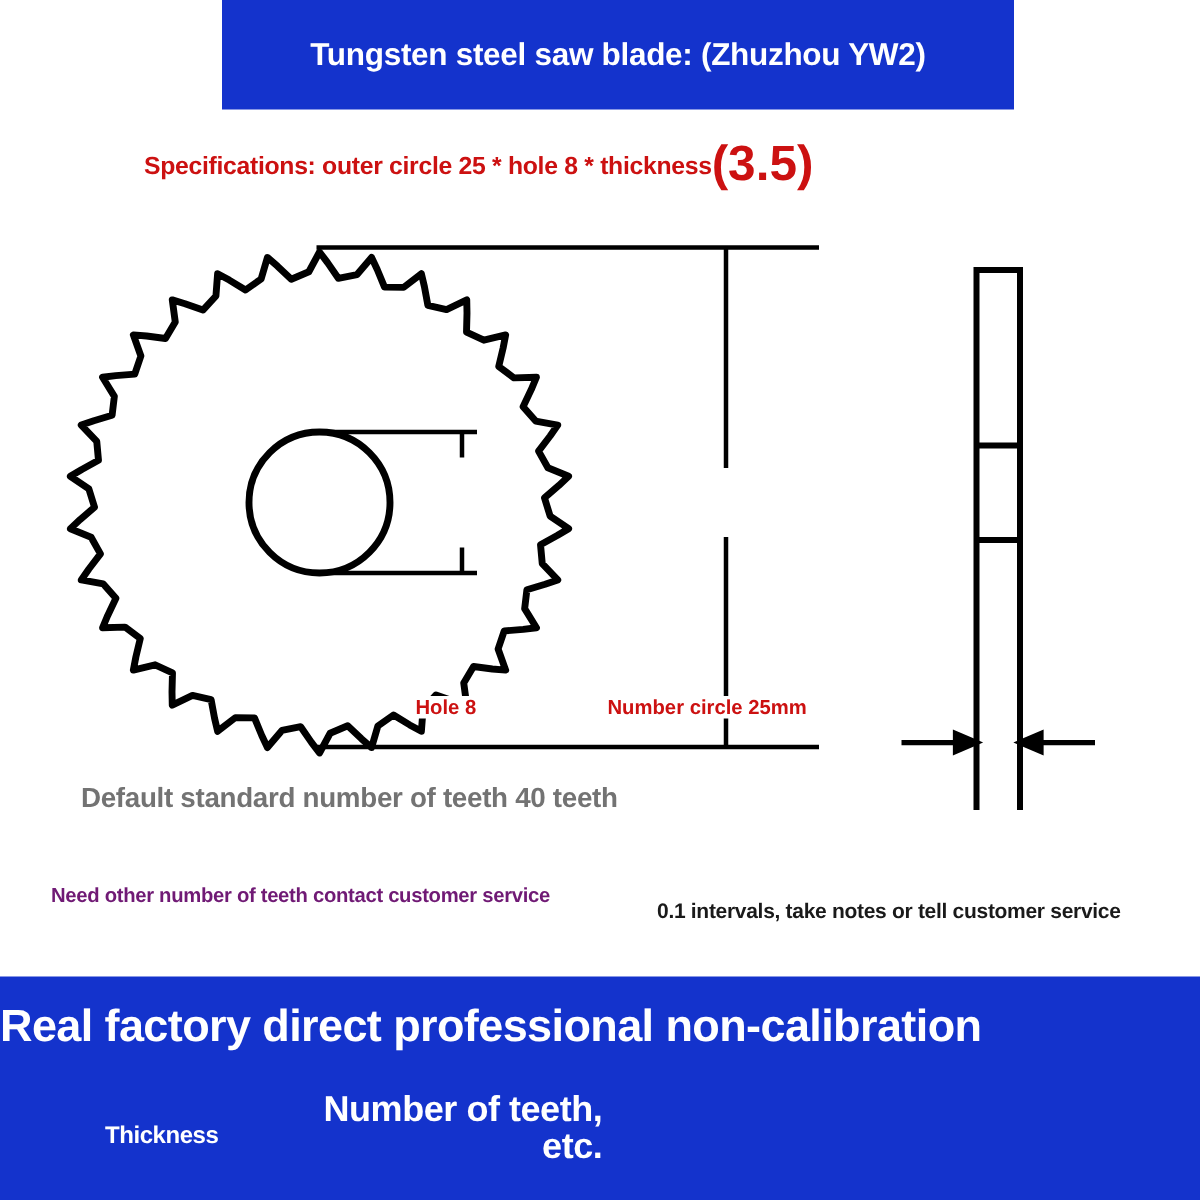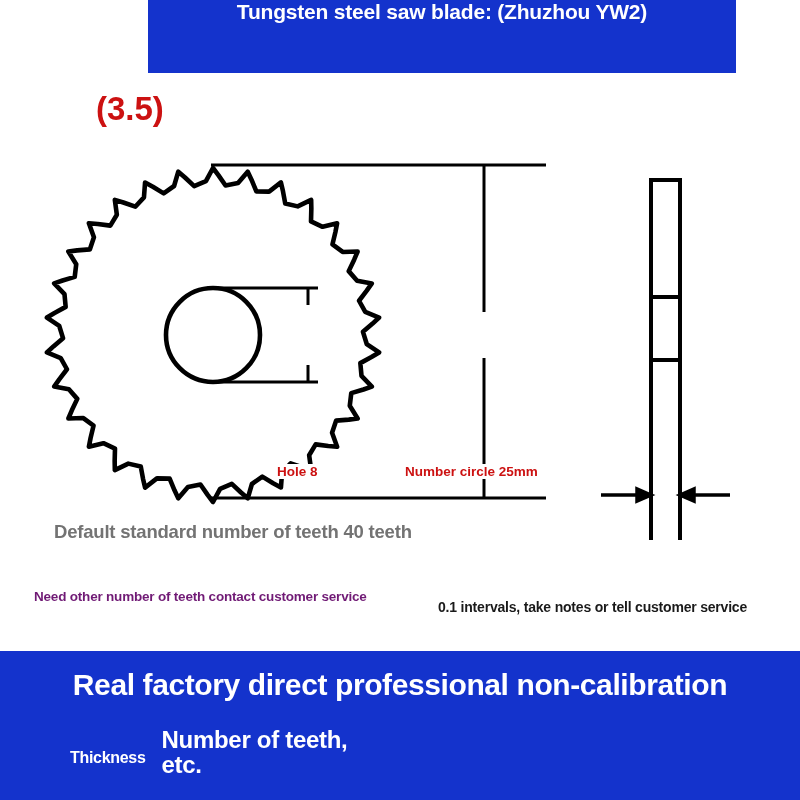--- a/index.html
+++ b/index.html
@@ -14,25 +14,25 @@
     overflow: hidden;
     font-family: "Liberation Sans", sans-serif;
     -webkit-font-smoothing: antialiased;
   }
 
   
   #top-banner {
     position: absolute;
     left: 148px;
     top: 0px;
-    width: 588px;
+    width: 528px;
     height: 73px;
     background: #1433cc;
     display: flex;
-    align-items: flex-start;
+    align-items: center;
     justify-content: center;
   }
   #top-banner-title {
     color: #ffffff;
     font-size: 21px;
     font-weight: bold;
     letter-spacing: -0.2px;
     white-space: nowrap;
   }
 
@@ -124,21 +124,20 @@
     top: 651px;
     width: 800px;
     height: 149px;
     background: #1433cc;
   }
   #bottom-headline {
     position: absolute;
     left: 0;
     top: 17px;
     width: 800px;
-    text-align: center;
     color: #ffffff;
     font-size: 30px;
     font-weight: bold;
     letter-spacing: -0.4px;
     white-space: nowrap;
   }
   #bottom-tagline {
     position: absolute;
     left: 56px;
     top: 76px;
@@ -162,34 +161,36 @@
     letter-spacing: -0.3px;
     margin-left: 14px;
     position: relative;
     top: 22px;
   }
   #tag-teeth {
     color: #ffffff;
     font-size: 24px;
     font-weight: bold;
     letter-spacing: -0.3px;
-    margin-left: 16px;
+    margin-left: 26px;
     line-height: 1.05;
     white-space: normal;
     max-width: 230px;
+    text-align: right;
   }
 </style>
 </head>
 <body>
 
 <div id="top-banner">
   <span id="top-banner-title">Tungsten steel saw blade: (Zhuzhou YW2)</span>
 </div>
 
 <div id="spec-line">
+  <span id="spec-text">Specifications: outer circle 25 * hole 8 * thickness</span>
   <span id="spec-thickness-value">(3.5)</span>
 </div>
 
 <div id="diagram">
   <svg width="800" height="400" viewBox="0 0 800 400">
 
     <g>
       <path id="blade-teeth" fill="none" stroke="#000000" stroke-width="4.6" stroke-linejoin="round" stroke-linecap="round" d="M213.00,28.00L218.36,35.09L225.55,45.53L238.05,43.05L247.72,31.65L251.49,39.70L256.35,51.40L269.09,51.58L280.93,42.44L282.94,51.10L285.26,63.55L297.68,66.37L311.16,59.89L311.33,68.78L311.01,81.45L322.58,86.79L337.11,83.26L335.42,91.98L332.48,104.31L342.68,111.94L357.63,111.50L354.17,119.69L348.72,131.13L357.12,140.72L371.83,143.39L366.74,150.68L359.04,160.75L365.25,171.87L379.09,177.54L372.59,183.62L362.97,191.86L366.74,204.03L379.09,212.46L371.47,217.05L360.34,223.11L361.50,235.79L371.83,246.61L363.43,249.51L351.28,253.13L349.77,265.78L357.63,278.50L348.81,279.60L336.17,280.61L332.07,292.67L337.11,306.74L328.25,305.98L315.68,304.35L309.16,315.29L311.16,330.11L302.66,327.52L290.70,323.30L282.05,332.65L280.93,347.56L273.14,343.27L262.33,336.66L251.92,344.00L247.72,358.35L241.00,352.53L231.80,343.82L220.09,348.84L213.00,362.00L207.64,354.91L200.45,344.47L187.95,346.95L178.28,358.35L174.51,350.30L169.65,338.60L156.91,338.42L145.07,347.56L143.06,338.90L140.74,326.45L128.32,323.63L114.84,330.11L114.67,321.22L114.99,308.55L103.42,303.21L88.89,306.74L90.58,298.02L93.52,285.69L83.32,278.06L68.37,278.50L71.83,270.31L77.28,258.87L68.88,249.28L54.17,246.61L59.26,239.32L66.96,229.25L60.75,218.13L46.91,212.46L53.41,206.38L63.03,198.14L59.26,185.97L46.91,177.54L54.53,172.95L65.66,166.89L64.50,154.21L54.17,143.39L62.57,140.49L74.72,136.87L76.23,124.22L68.37,111.50L77.19,110.40L89.83,109.39L93.93,97.33L88.89,83.26L97.75,84.02L110.32,85.65L116.84,74.71L114.84,59.89L123.34,62.48L135.30,66.70L143.95,57.35L145.07,42.44L152.86,46.73L163.67,53.34L174.08,46.00L178.28,31.65L185.00,37.47L194.20,46.18L205.91,41.16Z"></path>
 
       <circle cx="213" cy="195" r="47" fill="none" stroke="#000000" stroke-width="4.6"></circle>

